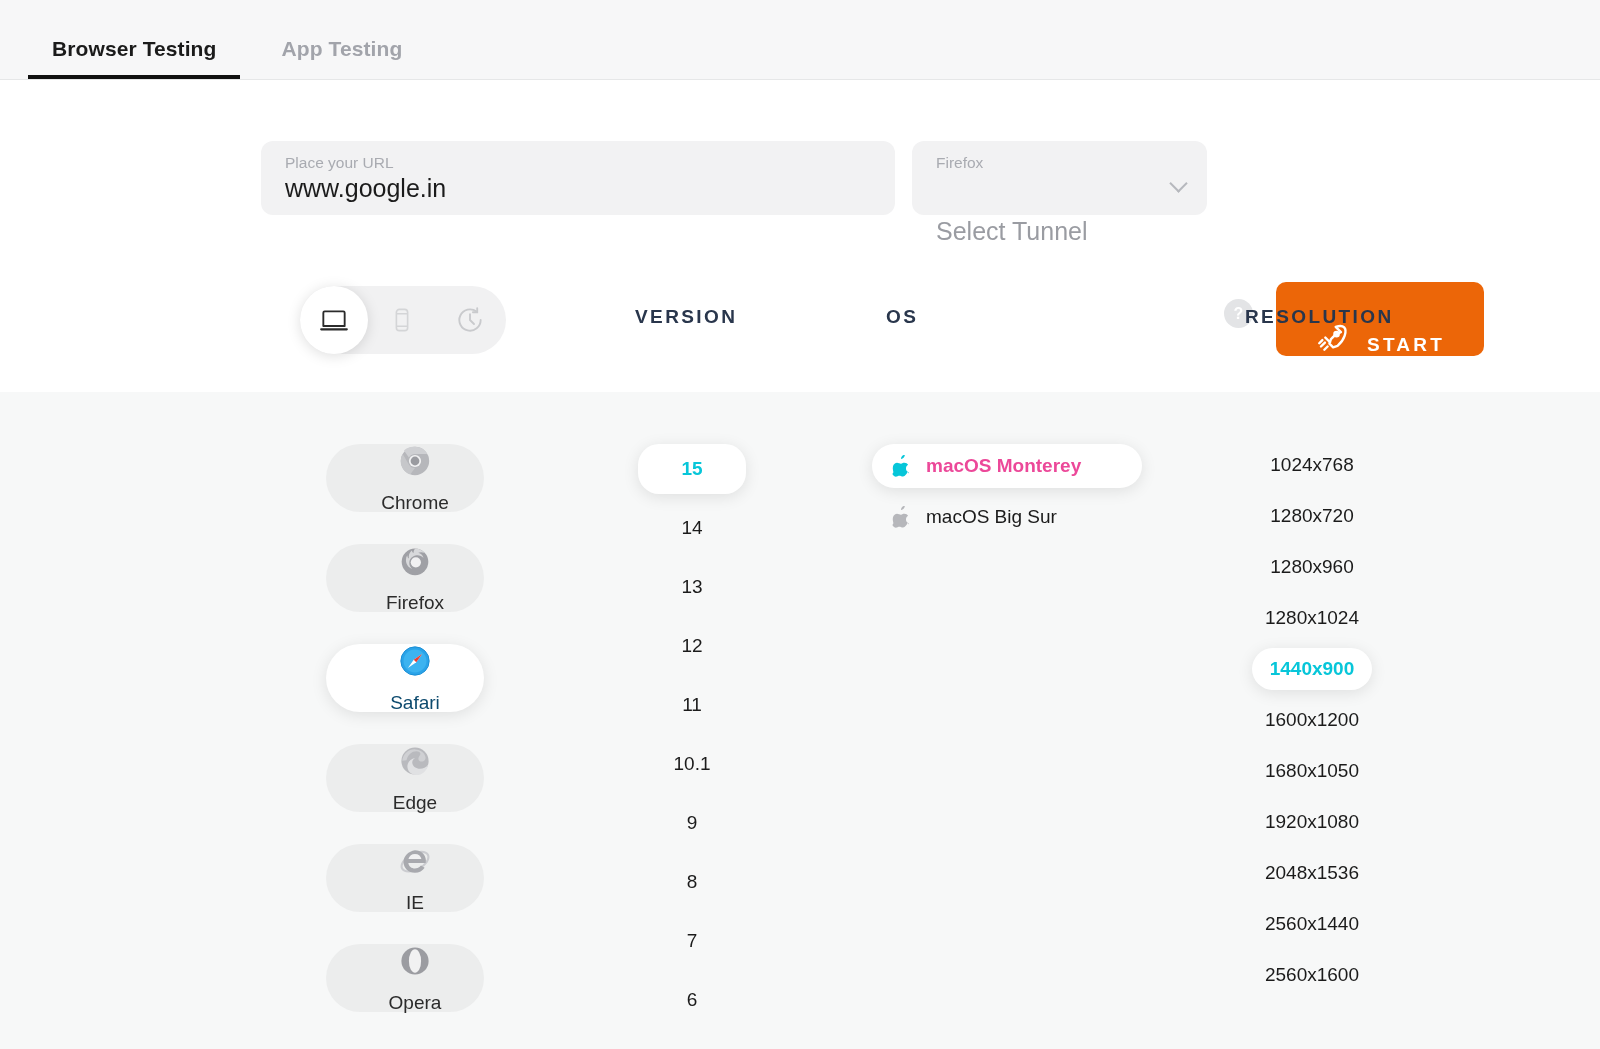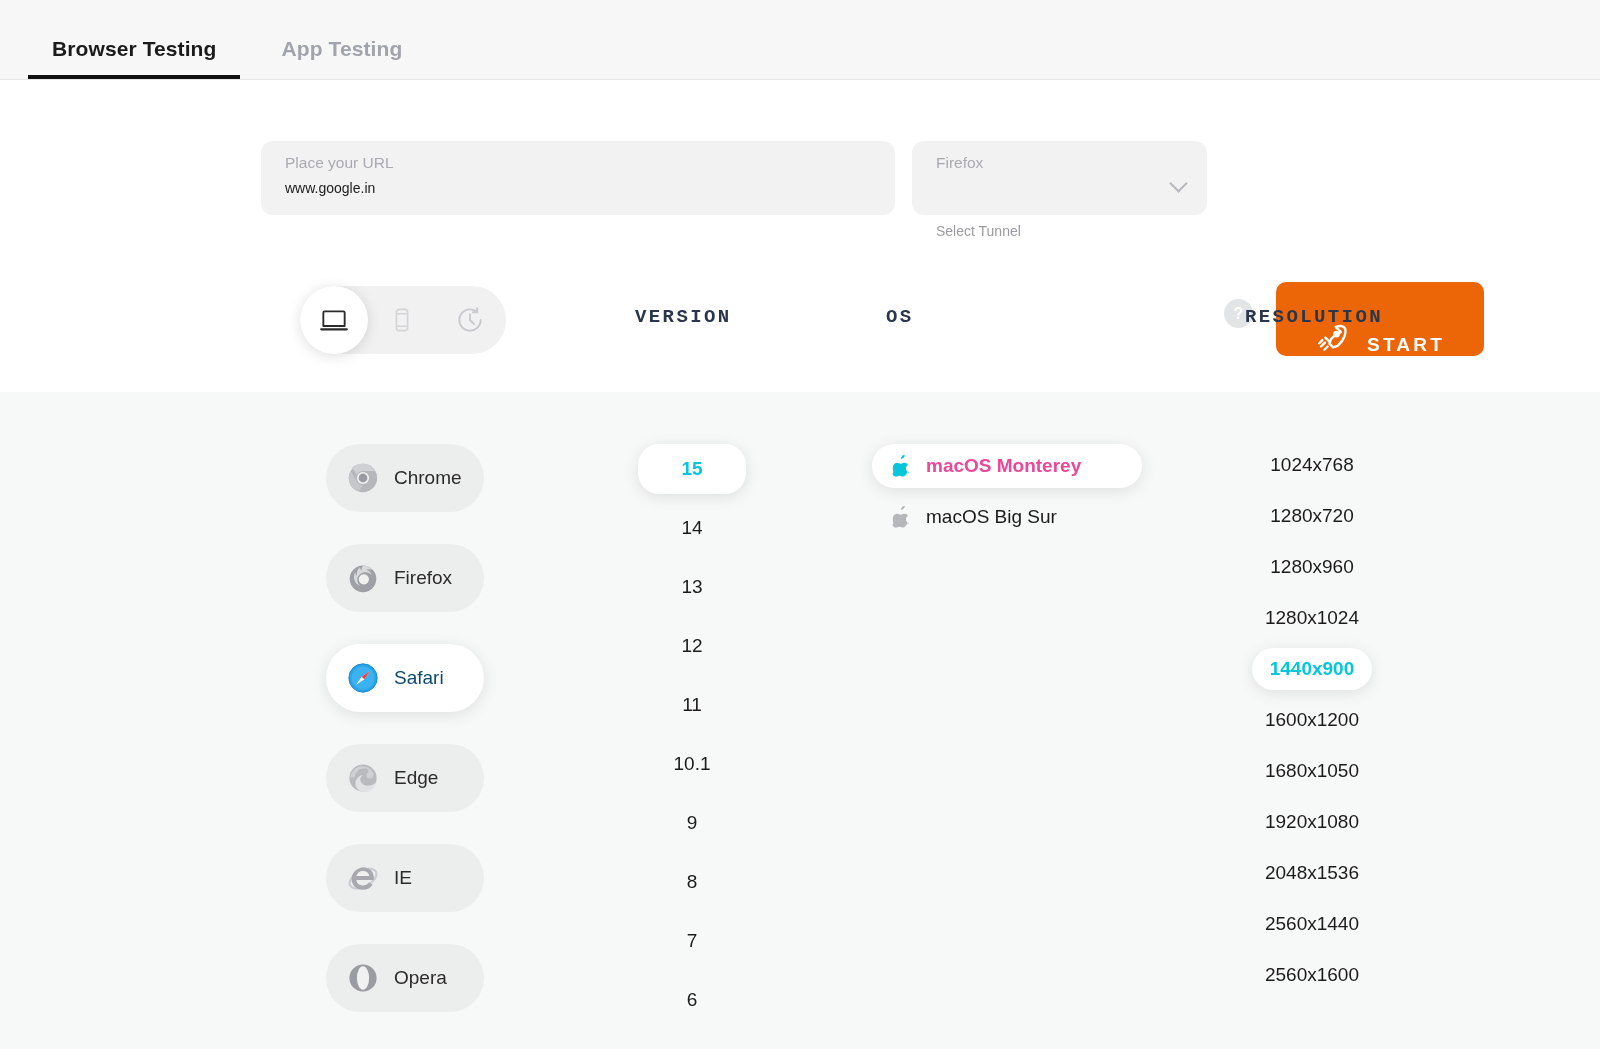--- a/index.html
+++ b/index.html
@@ -35,21 +35,21 @@
   .field {
     position: absolute;
     background: #f2f2f3;
     border-radius: 12px;
     height: 74px;
     padding: 12px 22px 0 24px;
   }
   .field.url { left: 261px; width: 634px; }
   .field.tunnel { left: 912px; width: 295px; }
   .field-label { font-size: 15.5px; color: #a9abb1; line-height: 20px; }
-  .field-value { font-size: 14px; color: #1b1b1b; line-height: 28px; margin-top: 1px; }
+  .field-value { font-size: 25px; color: #1b1b1b; line-height: 28px; margin-top: 1px; }
   .field.tunnel .field-value { color: #9a9ca2; margin-top: 44px; }
   .chev {
     position: absolute; right: 22px; top: 36px;
     width: 13px; height: 13px;
     border-right: 2px solid #b6b8bd; border-bottom: 2px solid #b6b8bd;
     transform: rotate(45deg);
   }
   .help {
     position: absolute; left: 1224px; top: 158px;
     width: 29px; height: 29px; border-radius: 50%;
@@ -64,21 +64,21 @@
     background: #ec6608; border-radius: 10px; border: none;
     display: flex; align-items: flex-end; justify-content: center; gap: 18px;
     cursor: pointer;
   }
   .start-btn .label {
     color: #fff; font-size: 19px; font-weight: 700; letter-spacing: 3.2px;
     font-family: "Liberation Sans", sans-serif;
   }
 
   
-  .toolrow { position: absolute; top: 286px; left: 0; width: 1404px; height: 70px; font-family: Liberation Mono, monospace; }
+  .toolrow { position: absolute; top: 286px; left: 0; width: 1404px; height: 70px; }
   .devtoggle {
     position: absolute; left: 300px; top: 0;
     width: 206px; height: 68px; border-radius: 34px;
     background: #f1f1f2;
     display: flex; align-items: center;
   }
   .devbtn {
     width: 68px; height: 68px;
     display: flex; align-items: center; justify-content: center;
     cursor: pointer; border-radius: 50%;
@@ -100,21 +100,21 @@
     position: absolute; top: 392px; left: 0; width: 1600px; height: 657px;
     background: #f7f8f8;
   }
 
   
   .browsers { position: absolute; left: 326px; top: 52px; width: 160px; }
   .browser-item {
     width: 158px; height: 68px; border-radius: 34px;
     background: #eceded;
     display: flex; align-items: center; padding-left: 20px; gap: 14px;
-    margin-bottom: 32px; cursor: pointer;
+    margin-bottom: 32px; cursor: pointer; flex-direction: column;
   }
   .browser-item.selected {
     background: #ffffff;
     box-shadow: 0 3px 16px rgba(0,0,0,.10);
   }
   .browser-label { font-size: 19px; color: #2b2b2b; }
   .browser-item.selected .browser-label { color: #0c4a6e; }
 
   
   .versions { position: absolute; left: 617px; top: 52px; width: 150px; }

